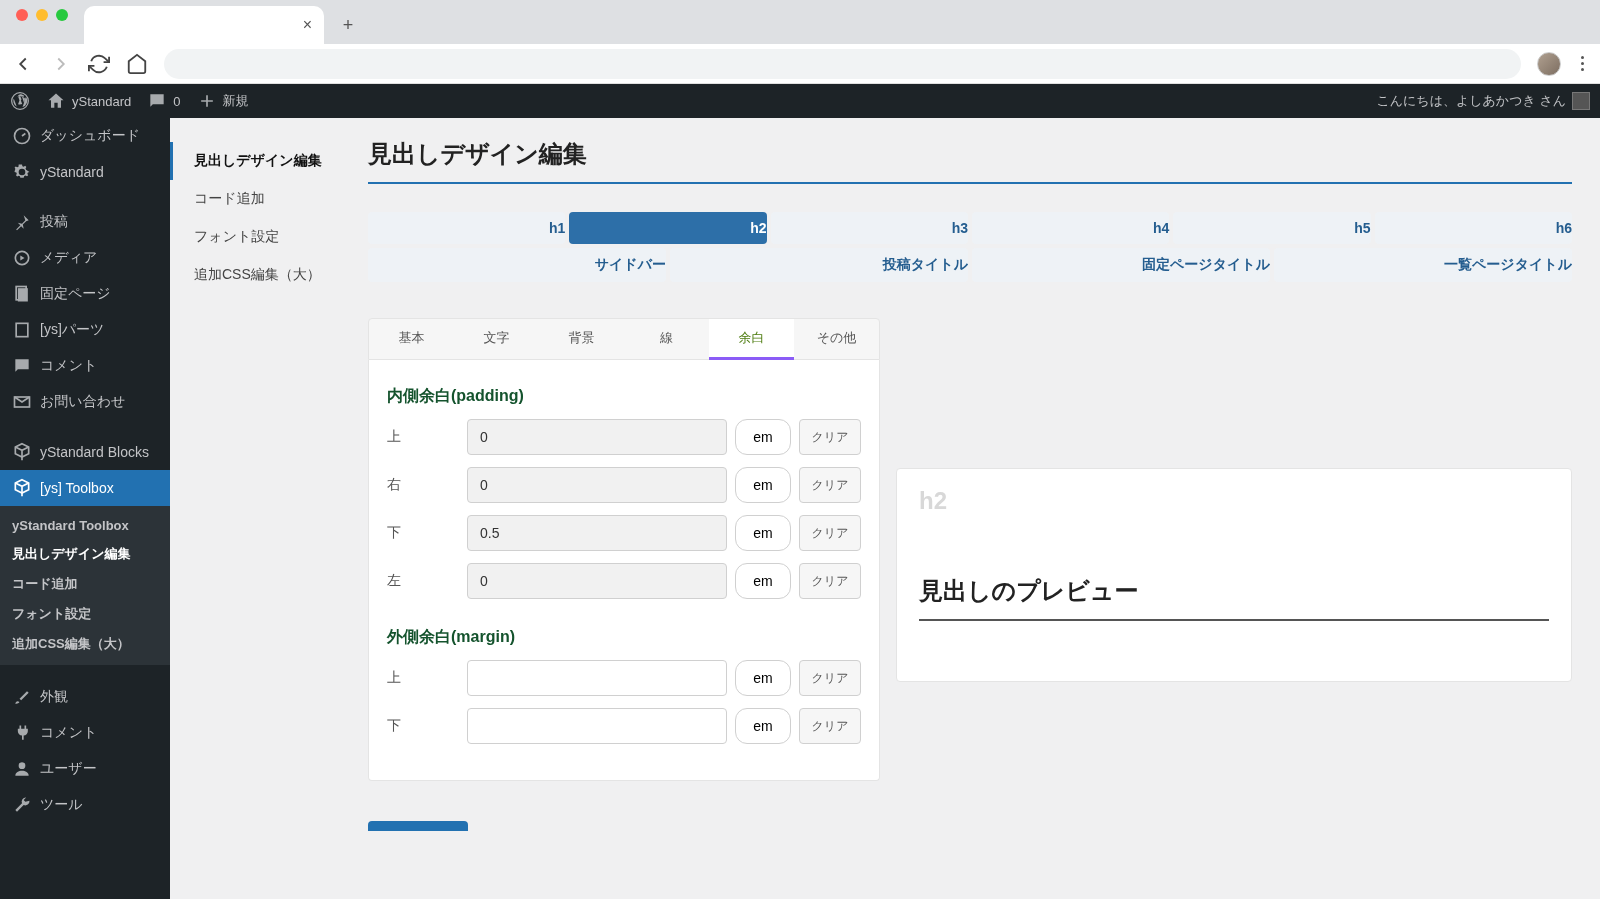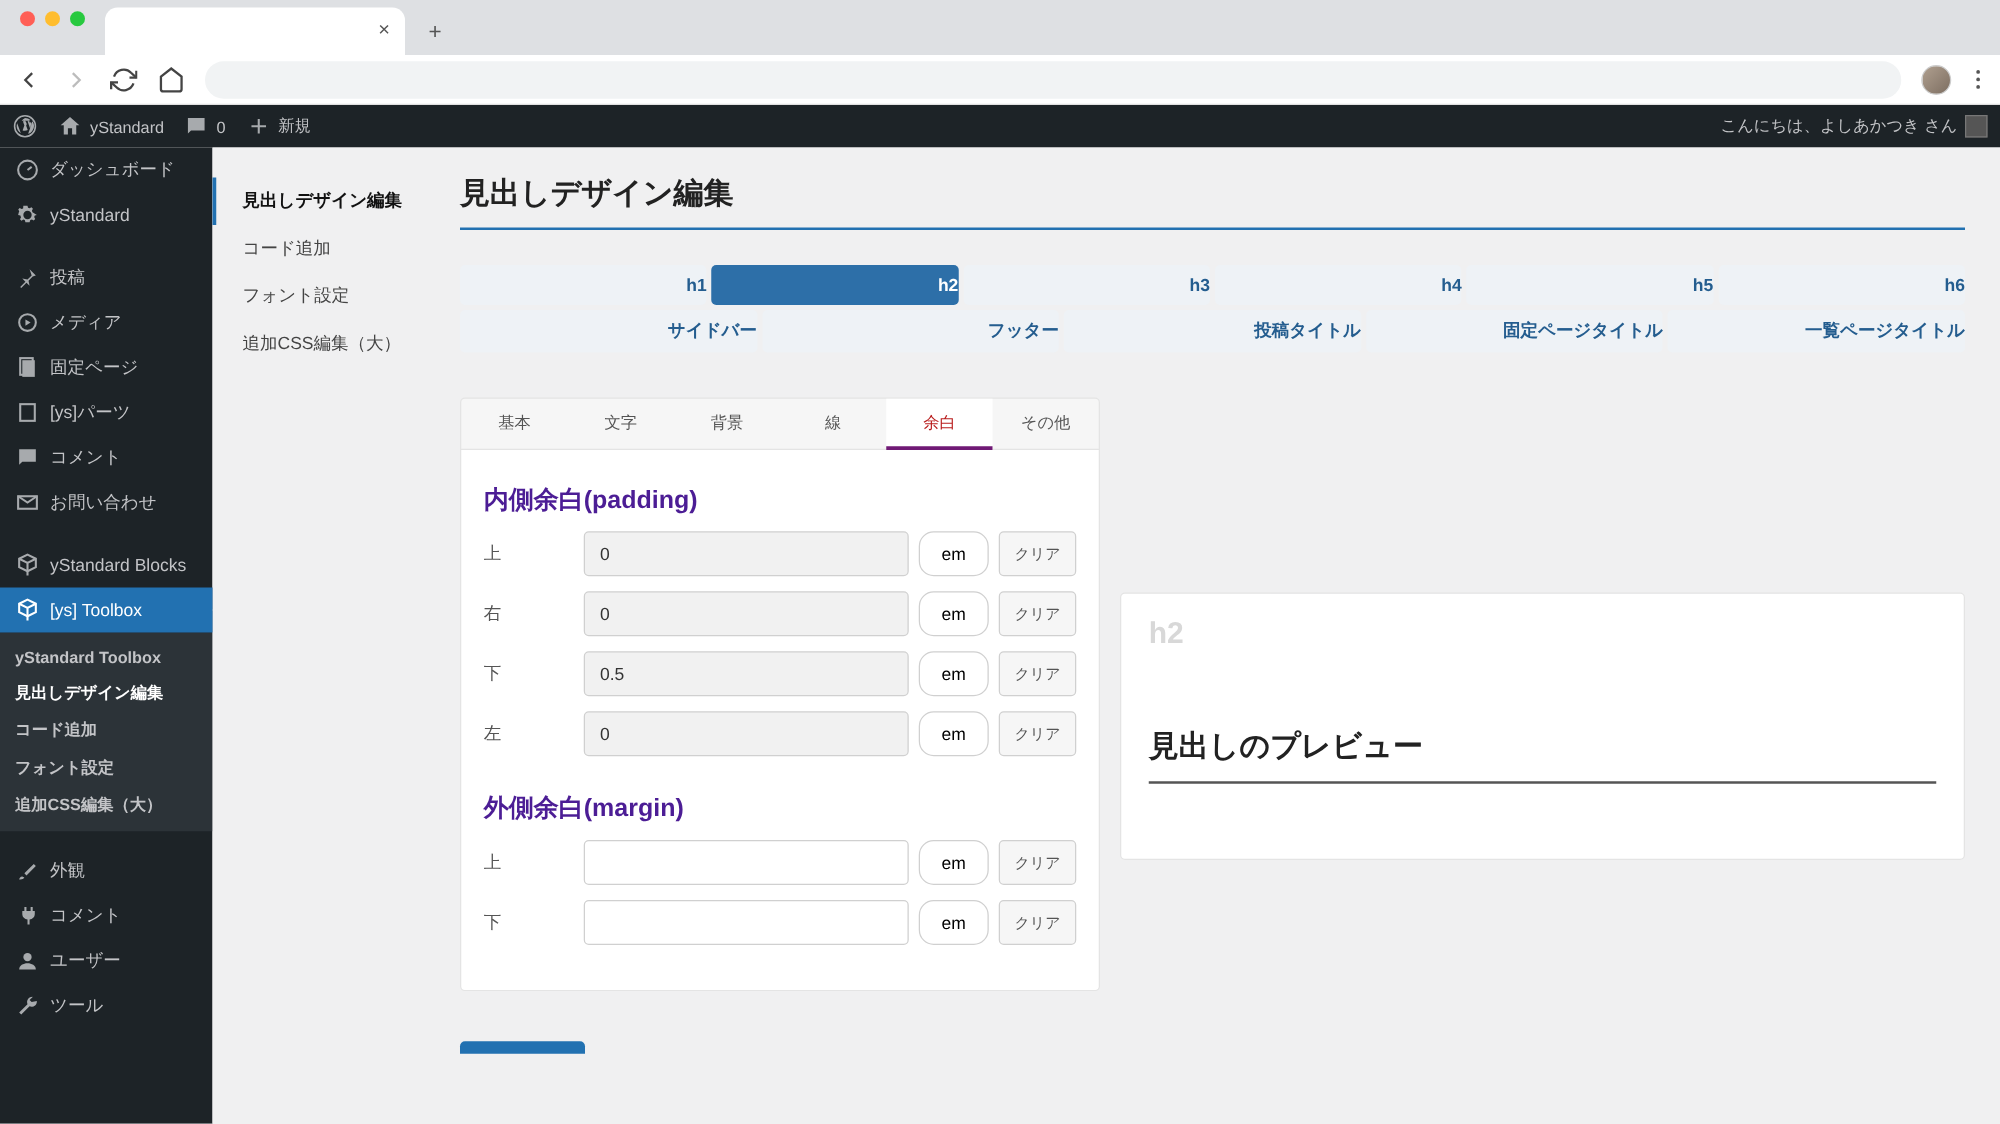--- a/index.html
+++ b/index.html
@@ -60,25 +60,25 @@
 .h-tab.active { background: #2d6fa8; color: #fff; }
 .h-tab.row2 { flex: 1 1 19%; }
 
 .editor-area { display: flex; gap: 16px; align-items: center; }
 .editor-left { width: 512px; flex-shrink: 0; }
 .editor-right { flex: 1; }
 
 
 .set-tabs { display: flex; background: #f6f6f6; border: 1px solid #e4e4e4; border-radius: 4px 4px 0 0; }
 .set-tab { flex: 1; text-align: center; padding: 10px 0; color: #555; font-size: 13px; }
-.set-tab.active { background: #fff; color: #b91c1c; border-bottom: 3px solid #701a75; margin-bottom: -1px; }
+.set-tab.active { background: #fff; color: #4d7c0f; border-bottom: 3px solid #8b5cf6; margin-bottom: -1px; }
 
 
 .panel { background: #fff; border: 1px solid #e4e4e4; border-top: none; border-radius: 0 0 4px 4px; padding: 20px 18px 24px; }
-.group-label { font-weight: 700; font-size: 20px; color: #4c1d95; margin: 6px 0 12px; }
+.group-label { font-weight: 700; font-size: 16px; color: #14532d; margin: 6px 0 12px; }
 .group-label.mt { margin-top: 28px; }
 .row { display: flex; align-items: center; gap: 8px; margin-bottom: 12px; }
 .row-label { width: 72px; color: #555; }
 .row-input { flex: 1; height: 36px; border: 1px solid #d0d0d0; border-radius: 4px; padding: 0 12px; background: #f1f1f1; color: #333; font-size: 14px; }
 .row-input:placeholder-shown { background: #fff; }
 .unit-btn { width: 56px; height: 36px; border: 1px solid #d0d0d0; background: #fff; border-radius: 12px; display: flex; align-items: center; justify-content: center; }
 .clear-btn { width: 62px; height: 36px; border: 1px solid #d0d0d0; background: #f6f6f6; border-radius: 4px; display: flex; align-items: center; justify-content: center; font-size: 12px; color: #555; }
 
 
 .preview-card { background: #fff; border: 1px solid #e4e4e4; border-radius: 4px; padding: 18px 22px 60px; }
@@ -322,21 +322,20 @@
       <h1 class="page-title">見出しデザイン編集</h1>
 
       <div class="h-tabs">
         <div class="h-tab">h1</div>
         <div class="h-tab active">h2</div>
         <div class="h-tab">h3</div>
         <div class="h-tab">h4</div>
         <div class="h-tab">h5</div>
         <div class="h-tab">h6</div>
         <div class="h-tab row2">サイドバー</div>
-        <div class="h-tab row2">フッター</div>
         <div class="h-tab row2">投稿タイトル</div>
         <div class="h-tab row2">固定ページタイトル</div>
         <div class="h-tab row2">一覧ページタイトル</div>
       </div>
 
       <div class="editor-area">
         <div class="editor-left">
           <div class="set-tabs">
             <div class="set-tab">基本</div>
             <div class="set-tab">文字</div>

